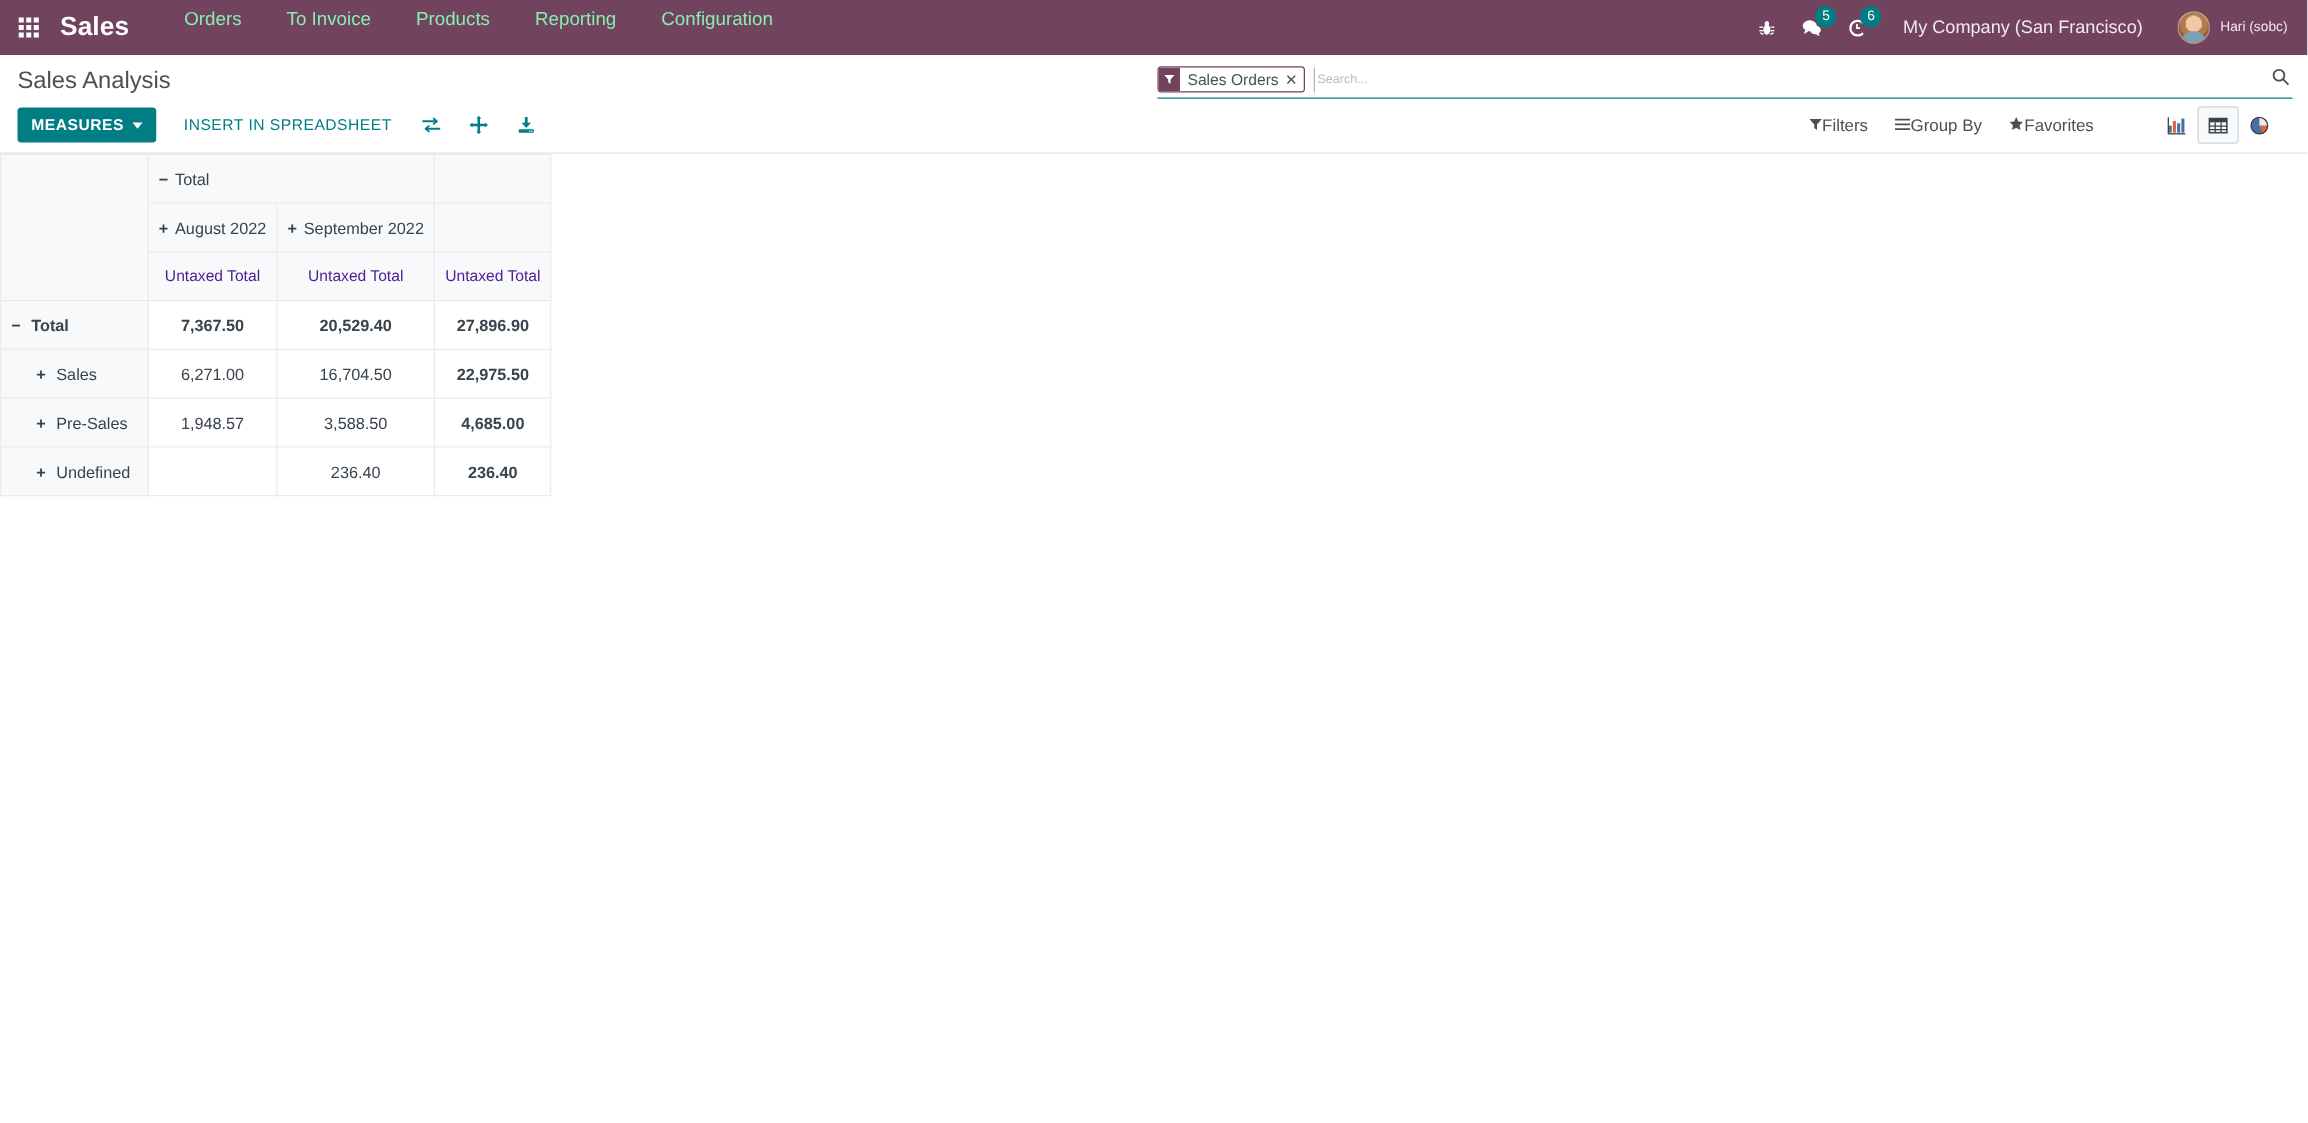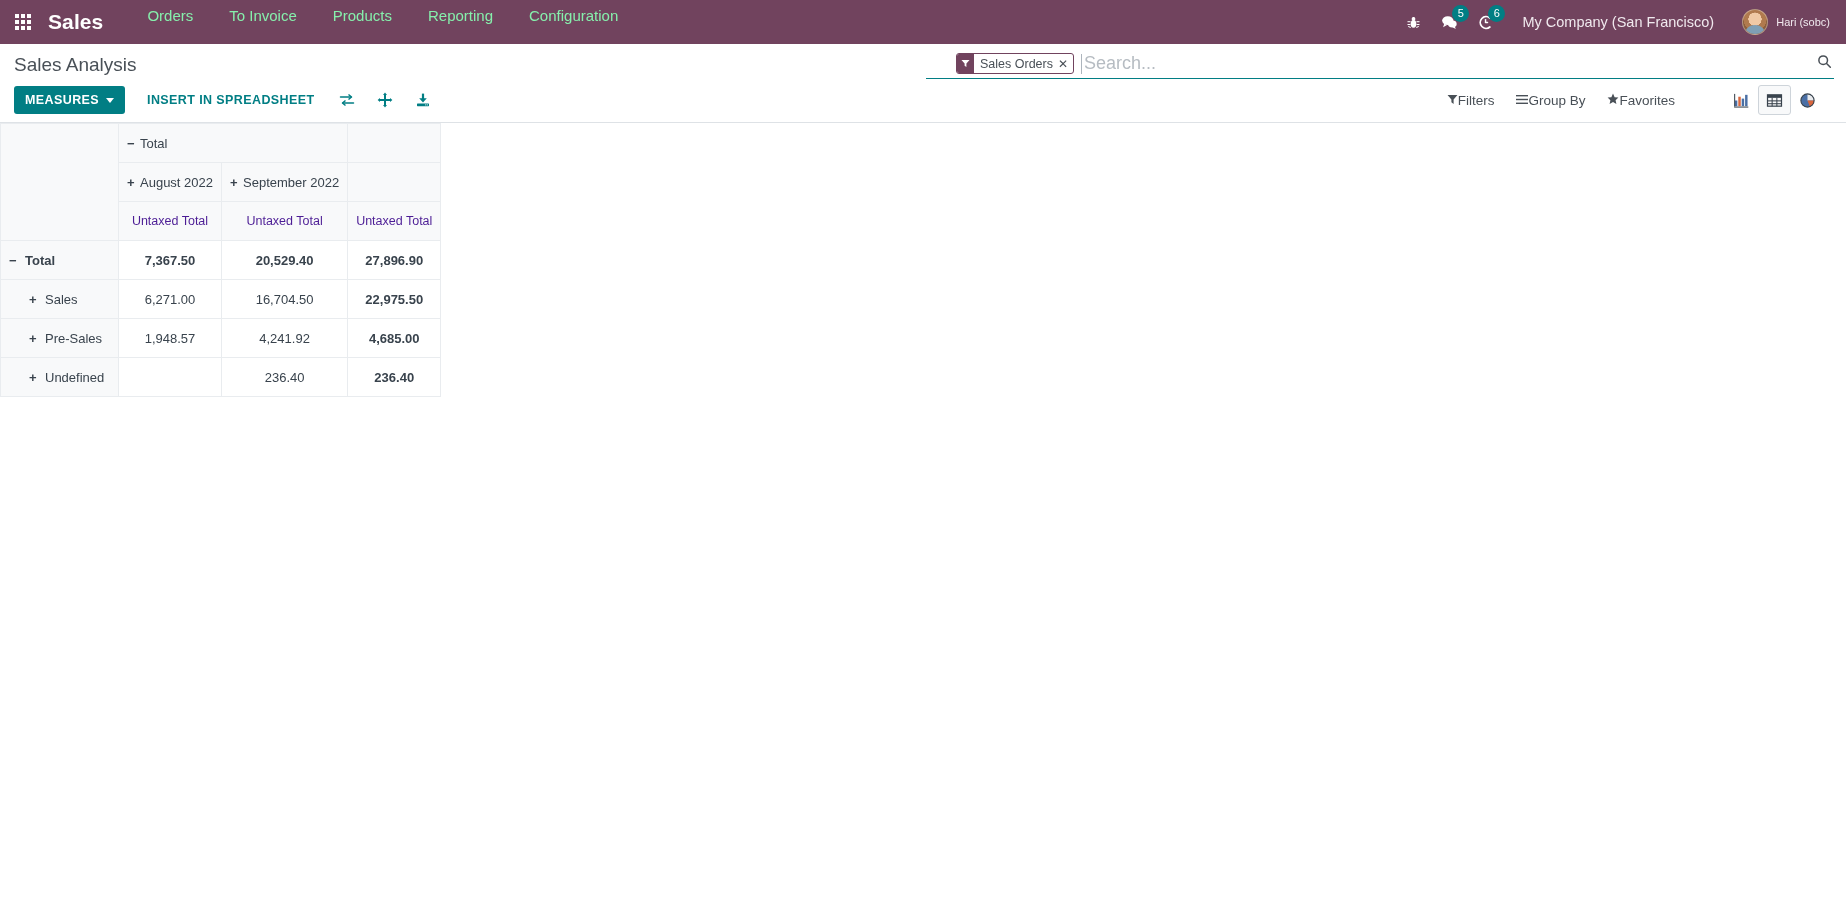--- a/index.html
+++ b/index.html
@@ -176,21 +176,20 @@
     display: flex;
     align-items: stretch;
     height: 21px;
     border: 1px solid #71435e;
     border-radius: 3px;
     overflow: hidden;
     margin-right: 6px;
     background: #ffffff;
     cursor: pointer;
     flex: 0 0 auto;
-    margin-left: 30px;
   }
   .facet-icon {
     background: #71435e;
     color: #ffffff;
     display: flex;
     align-items: center;
     justify-content: center;
     padding: 0 4px;
     font-size: 9px;
   }
@@ -206,21 +205,21 @@
     display: flex;
     align-items: center;
     padding-right: 5px;
     font-size: 12px;
     color: #495057;
     cursor: pointer;
   }
   .search-input {
     border: none;
     outline: none;
-    font-size: 18px;
+    font-size: 10px;
     color: #495057;
     font-family: "Liberation Sans", sans-serif;
     flex: 1 1 auto;
     height: 20px;
     padding: 0 2px;
     background: transparent;
     border-left: 1px solid #adb5bd;
     margin-left: 1px;
   }
   .search-input::placeholder { color: #b6bcc2; }
@@ -260,21 +259,21 @@
     border-left: 4px solid transparent;
     border-right: 4px solid transparent;
     border-top: 5px solid #ffffff;
     display: inline-block;
   }
   .btn-flat {
     background: none;
     border: none;
     color: #017e84;
     font-size: 12.5px;
-    font-weight: 700;
+    font-weight: 400;
     letter-spacing: .4px;
     padding: 7px 10px;
     margin-left: 12px;
     cursor: pointer;
     font-family: "Liberation Sans", sans-serif;
     white-space: nowrap;
   }
   .icon-btn {
     background: none;
     border: none;
@@ -650,21 +649,21 @@
         <td class="val col-m1">6,271.00</td>
         <td class="val col-m2">16,704.50</td>
         <td class="val grand col-total">22,975.50</td>
       </tr>
 
       <tr>
         <th class="row-head indent-1">
           <span class="tgl">+</span><span>Pre-Sales</span>
         </th>
         <td class="val col-m1">1,948.57</td>
-        <td class="val col-m2">4,241.92</td>
+        <td class="val col-m2">3,588.50</td>
         <td class="val grand col-total">4,685.00</td>
       </tr>
 
       <tr>
         <th class="row-head indent-1">
           <span class="tgl">+</span><span>Undefined</span>
         </th>
         <td class="val col-m1"></td>
         <td class="val col-m2">236.40</td>
         <td class="val grand col-total">236.40</td>

